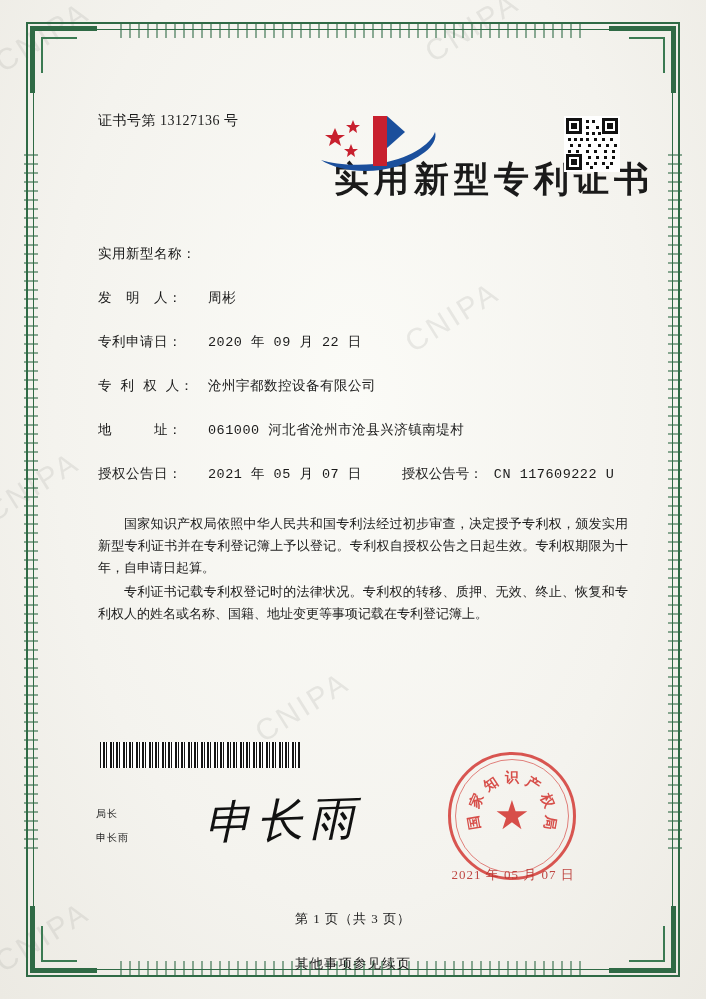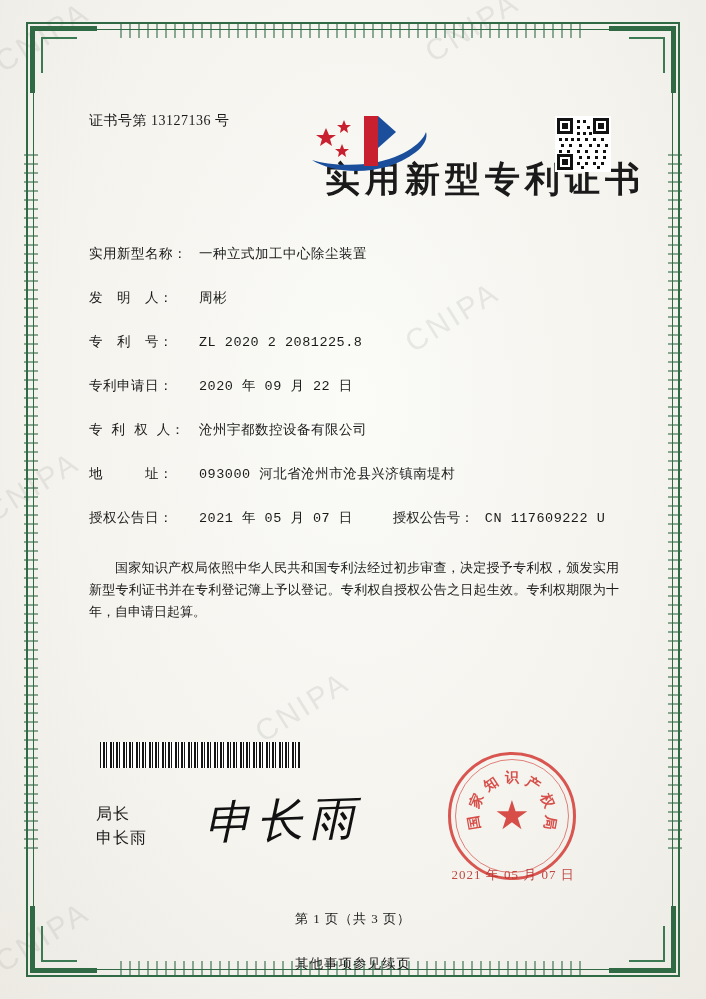--- a/index.html
+++ b/index.html
@@ -90,21 +90,21 @@
       repeating-linear-gradient(0deg,
         rgba(47,106,69,0.55) 0 2px,
         rgba(47,106,69,0) 2px 9px);
   }
   .edge-v.left  { top: 150px; bottom: 150px; left: 24px; }
   .edge-v.right { top: 150px; bottom: 150px; right: 24px; }
 
   
   .content {
     position: absolute;
-    left: 59px; top: 60px;
+    left: 68px; top: 60px;
     width: 586px;
   }
 
   .cert-no {
     font-size: 14px;
     letter-spacing: 0.5px;
     margin-left: 30px;
     margin-top: 52px;
   }
 
@@ -179,21 +179,21 @@
       repeating-linear-gradient(90deg,
         #141414 0 1px, #fff 1px 3px,
         #141414 3px 5px, #fff 5px 6px,
         #141414 6px 7px, #fff 7px 10px,
         #141414 10px 12px, #fff 12px 13px);
   }
 
   .sign-label {
     position: absolute;
     left: 96px; top: 802px;
-    font-size: 16px;
+    font-size: 10px;
     line-height: 24px;
     letter-spacing: 1px;
   }
   .signature {
     position: absolute;
     left: 205px; top: 790px;
     font-size: 46px;
     font-family: "Liberation Serif", "DejaVu Serif", serif;
     font-style: italic;
     color: #111;
@@ -362,58 +362,54 @@
         </g>
       </svg>
     </div>
 
     <div class="title">实用新型专利证书</div>
 
     <div class="fields">
 
       <div class="field-row">
         <div class="field-label">实用新型名称：</div>
-        <div class="field-value">一种立式加工中心除尘装置</div>
       </div>
 
       <div class="field-row">
         <div class="field-label">发　明　人：</div>
         <div class="field-value">周彬</div>
       </div>
 
-      <div class="field-row">
-        <div class="field-label">专　利　号：</div>
-        <div class="field-value">ZL 2020 2 2081225.8</div>
-      </div>
 
       <div class="field-row">
         <div class="field-label">专利申请日：</div>
         <div class="field-value">2020 年 09 月 22 日</div>
       </div>
 
       <div class="field-row">
         <div class="field-label">专 利 权 人：</div>
         <div class="field-value">沧州宇都数控设备有限公司</div>
       </div>
 
       <div class="field-row">
         <div class="field-label">地　　　址：</div>
-        <div class="field-value">093000 河北省沧州市沧县兴济镇南堤村</div>
+        <div class="field-value">061000 河北省沧州市沧县兴济镇南堤村</div>
       </div>
 
       <div class="field-row dual">
         <div class="field-label">授权公告日：</div>
         <div class="field-value">2021 年 05 月 07 日</div>
         <div class="field-label2">授权公告号：</div>
         <div class="field-value">CN 117609222 U</div>
       </div>
     </div>
 
     <div class="paragraphs">
       <p>国家知识产权局依照中华人民共和国专利法经过初步审查，决定授予专利权，颁发实用新型专利证书并在专利登记簿上予以登记。专利权自授权公告之日起生效。专利权期限为十年，自申请日起算。</p>
+      <p>专利证书记载专利权登记时的法律状况。专利权的转移、质押、无效、终止、恢复和专利权人的姓名或名称、国籍、地址变更等事项记载在专利登记簿上。</p>
     </div>
   </div>
 
   <div class="barcode"></div>
 
   <div class="sign-label">
     <div>局长</div>
     <div>申长雨</div>
   </div>
   <div class="signature">申长雨</div>

